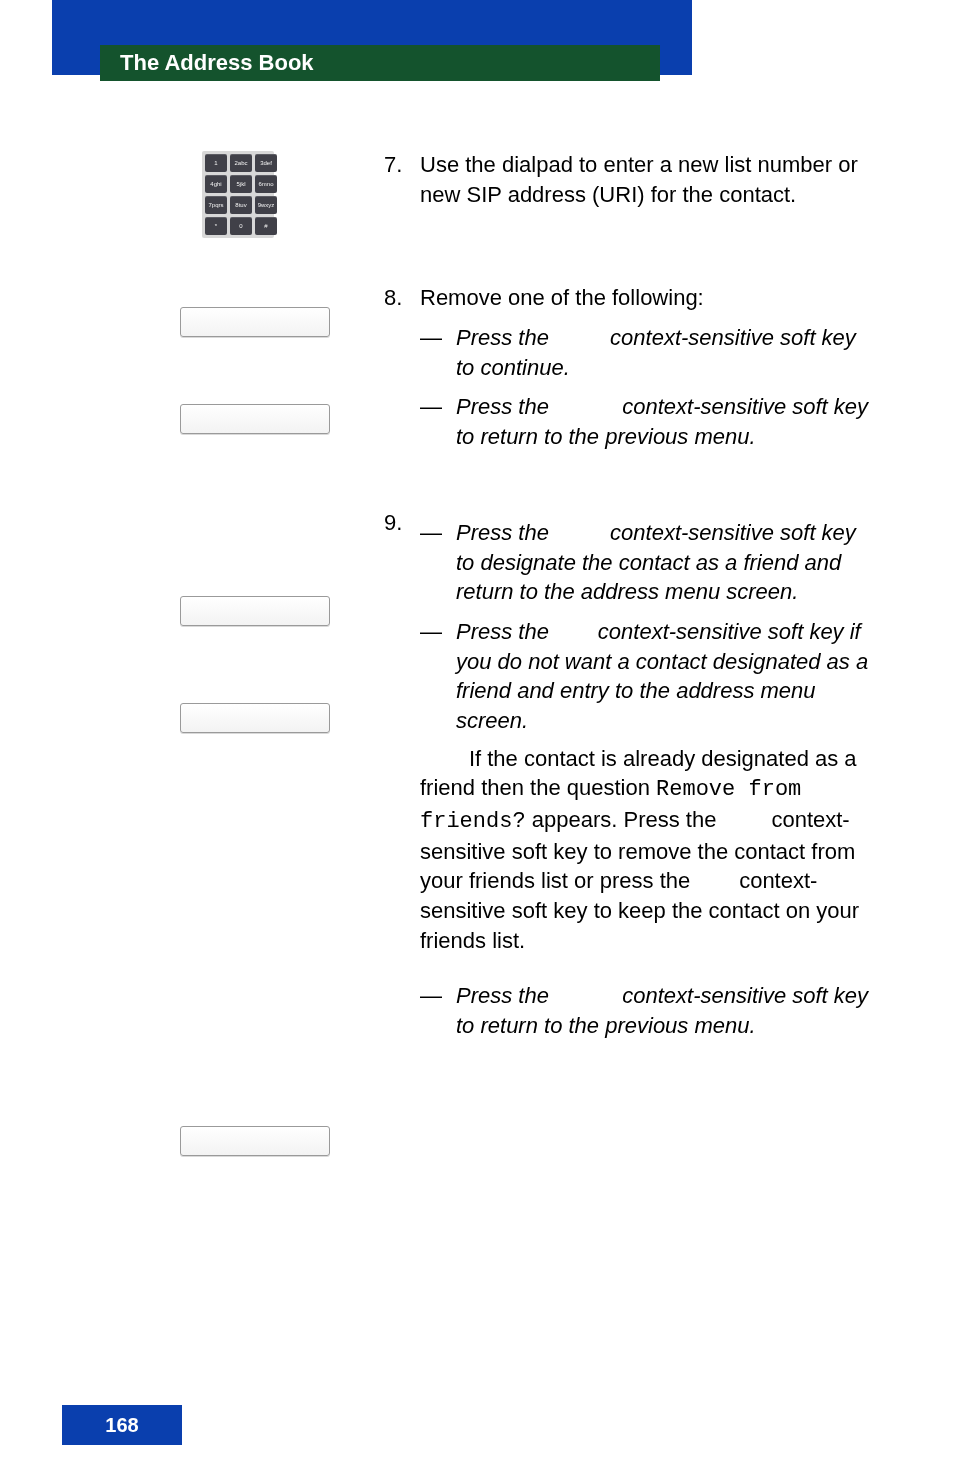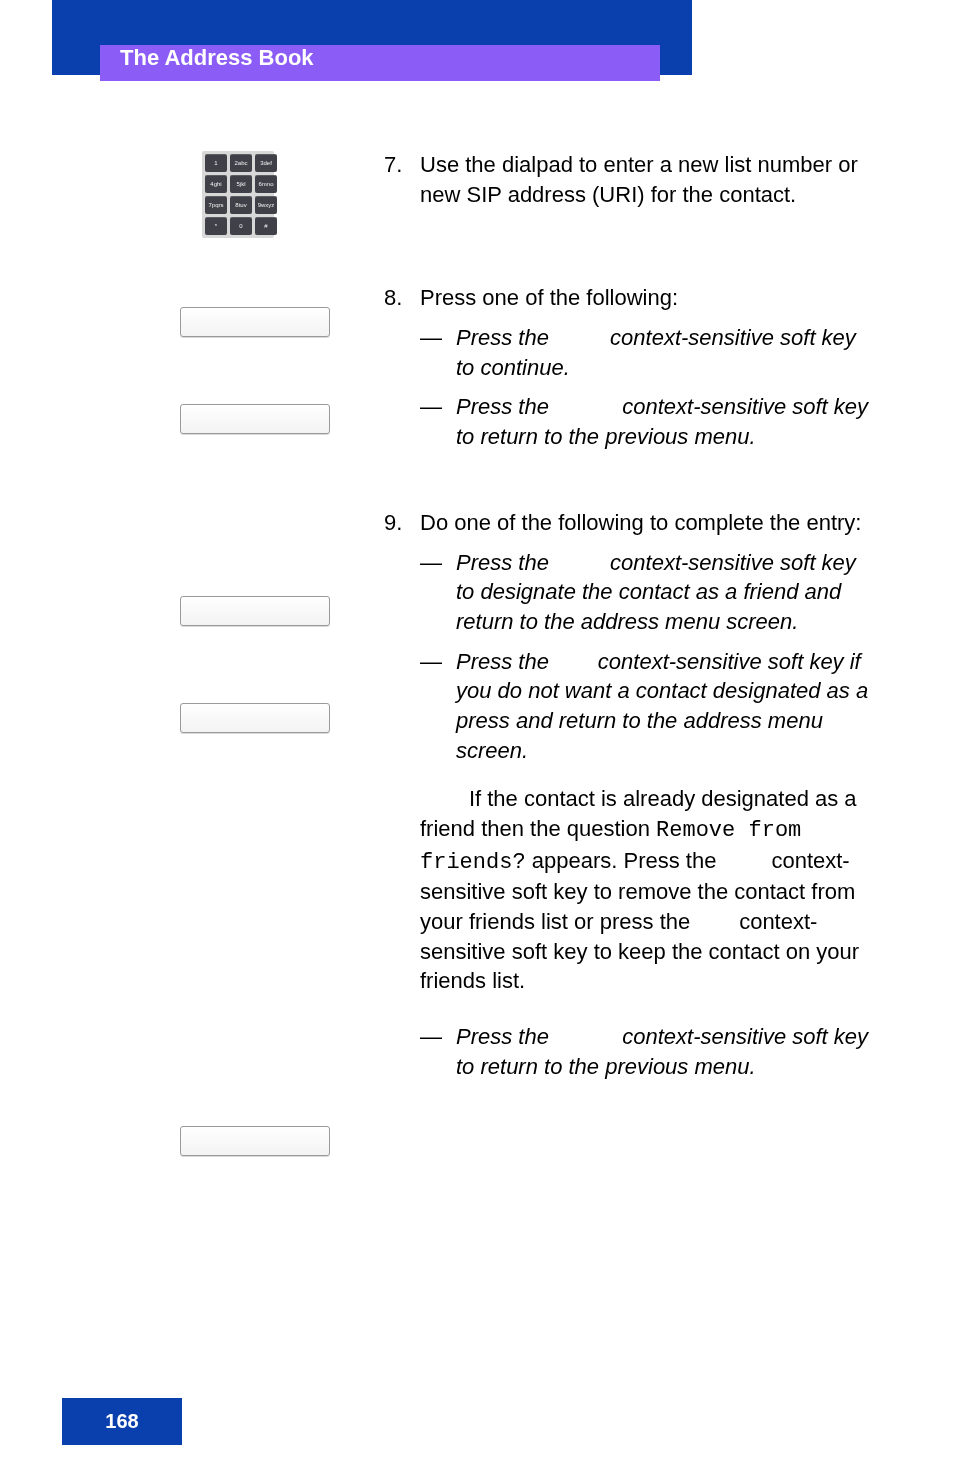--- a/index.html
+++ b/index.html
@@ -1,41 +1,41 @@
 <!DOCTYPE html>
 <html><head>
 <meta charset="utf-8">
 <style>
   * { margin: 0; padding: 0; box-sizing: border-box; }
   html, body { width: 954px; height: 1475px; background: #ffffff; font-family: Arial, Helvetica, sans-serif; color: #000; }
   .page { position: relative; width: 954px; height: 1475px; }
 
   .header-band { position: absolute; top: 0; left: 52px; width: 640px; height: 75px; background: #0a3fae; }
-  .header-inner { position: absolute; top: 45px; left: 100px; width: 560px; height: 36px; background: #8b5cf6; display: flex; align-items: flex-start; padding-left: 20px; }
+  .header-inner { position: absolute; top: 45px; left: 100px; width: 560px; height: 36px; background: #14532d; display: flex; align-items: center; padding-left: 20px; }
   .header-title { color: #fff; font-weight: bold; font-size: 22px; }
 
-  .pagenum { position: absolute; left: 62px; bottom: 30px; width: 120px; height: 47px; background: #0a3fae; display: flex; align-items: center; justify-content: center; color: #fff; font-weight: bold; font-size: 20px; }
+  .pagenum { position: absolute; left: 62px; bottom: 30px; width: 120px; height: 40px; background: #0a3fae; display: flex; align-items: center; justify-content: center; color: #fff; font-weight: bold; font-size: 20px; }
 
   
   .dialpad { position: absolute; left: 202px; top: 151px; width: 72px; }
   .dialpad-grid { display: grid; grid-template-columns: repeat(3, 22px); grid-auto-rows: 18px; gap: 3px; background: #d8d8d8; padding: 3px; border-radius: 2px; }
   .dialpad-key { background: #404048; border-radius: 2px; box-shadow: inset 0 1px 0 rgba(255,255,255,0.15); display:flex; align-items:center; justify-content:center; }
   .dialpad-key span { color:#f2f2f2; font-size:6px; line-height:1; }
 
   .softkey { position: absolute; left: 180px; width: 150px; height: 30px; background: linear-gradient(#ffffff,#f3f3f3); border: 1px solid #9a9a9a; border-radius: 3px; box-shadow: 0 1px 0 rgba(0,0,0,0.15); }
 
   
   .body { position: absolute; left: 384px; top: 150px; width: 490px; font-size: 22px; line-height: 1.35; }
   .step { display: flex; margin-bottom: 40px; }
   .step-num { width: 36px; flex: 0 0 36px; }
   .step-body { flex: 1; }
   .sub { display:flex; margin-top: 10px; }
   .sub-dash { width: 36px; flex: 0 0 36px; }
   .sub-body { flex: 1; font-style: italic; }
-  .note { margin-top: 19px; }
+  .note { margin-top: 8px; }
   .mono { font-family: "Courier New", monospace; }
 </style>
 </head>
 <body>
 <div class="page">
 
 <div class="header-band"></div>
 <div class="header-inner">
   <span class="header-title">The Address Book</span>
 </div>
@@ -92,45 +92,44 @@
   <div class="step">
     <div class="step-num">7.</div>
     <div class="step-body">Use the dialpad to enter a new list number or new SIP address (URI) for the contact.</div>
   </div>
 
   <div style="height:34px"></div>
 
   <div class="step" style="margin-bottom:0">
     <div class="step-num">8.</div>
     <div class="step-body">
-      <div>Press one of the following:</div>
+      <div>Remove one of the following:</div>
       <div class="sub">
         <div class="sub-dash">—</div>
         <div class="sub-body"><span>Press the </span><span>&nbsp;&nbsp;&nbsp;&nbsp;&nbsp;&nbsp;&nbsp;&nbsp;</span><span> context-sensitive soft key to continue.</span></div>
       </div>
       <div class="sub">
         <div class="sub-dash">—</div>
         <div class="sub-body"><span>Press the </span><span>&nbsp;&nbsp;&nbsp;&nbsp;&nbsp;&nbsp;&nbsp;&nbsp;&nbsp;&nbsp;</span><span> context-sensitive soft key to return to the previous menu.</span></div>
       </div>
     </div>
   </div>
 
   <div style="height:56px"></div>
 
   <div class="step" style="margin-bottom:0">
     <div class="step-num">9.</div>
     <div class="step-body">
-      <div>Do one of the following to complete the entry:</div>
       <div class="sub">
         <div class="sub-dash">—</div>
         <div class="sub-body"><span>Press the </span><span>&nbsp;&nbsp;&nbsp;&nbsp;&nbsp;&nbsp;&nbsp;&nbsp;</span><span> context-sensitive soft key to designate the contact as a friend and return to the address menu screen.</span></div>
       </div>
       <div class="sub">
         <div class="sub-dash">—</div>
-        <div class="sub-body"><span>Press the </span><span>&nbsp;&nbsp;&nbsp;&nbsp;&nbsp;&nbsp;</span><span> context-sensitive soft key if you do not want a contact designated as a press and return to the address menu screen.</span></div>
+        <div class="sub-body"><span>Press the </span><span>&nbsp;&nbsp;&nbsp;&nbsp;&nbsp;&nbsp;</span><span> context-sensitive soft key if you do not want a contact designated as a friend and entry to the address menu screen.</span></div>
       </div>
 
       <div class="note">
         <span>&nbsp;&nbsp;&nbsp;&nbsp;&nbsp;&nbsp;&nbsp;&nbsp;</span><span>If the contact is already designated as a friend then the question </span><span class="mono">Remove from friends?</span><span> appears. Press the </span><span>&nbsp;&nbsp;&nbsp;&nbsp;&nbsp;&nbsp;&nbsp;</span><span> context-sensitive soft key to remove the contact from your friends list or press the </span><span>&nbsp;&nbsp;&nbsp;&nbsp;&nbsp;&nbsp;</span><span> context-sensitive soft key to keep the contact on your friends list.</span>
       </div>
 
       <div class="sub" style="margin-top:26px">
         <div class="sub-dash">—</div>
         <div class="sub-body"><span>Press the </span><span>&nbsp;&nbsp;&nbsp;&nbsp;&nbsp;&nbsp;&nbsp;&nbsp;&nbsp;&nbsp;</span><span> context-sensitive soft key to return to the previous menu.</span></div>
       </div>

